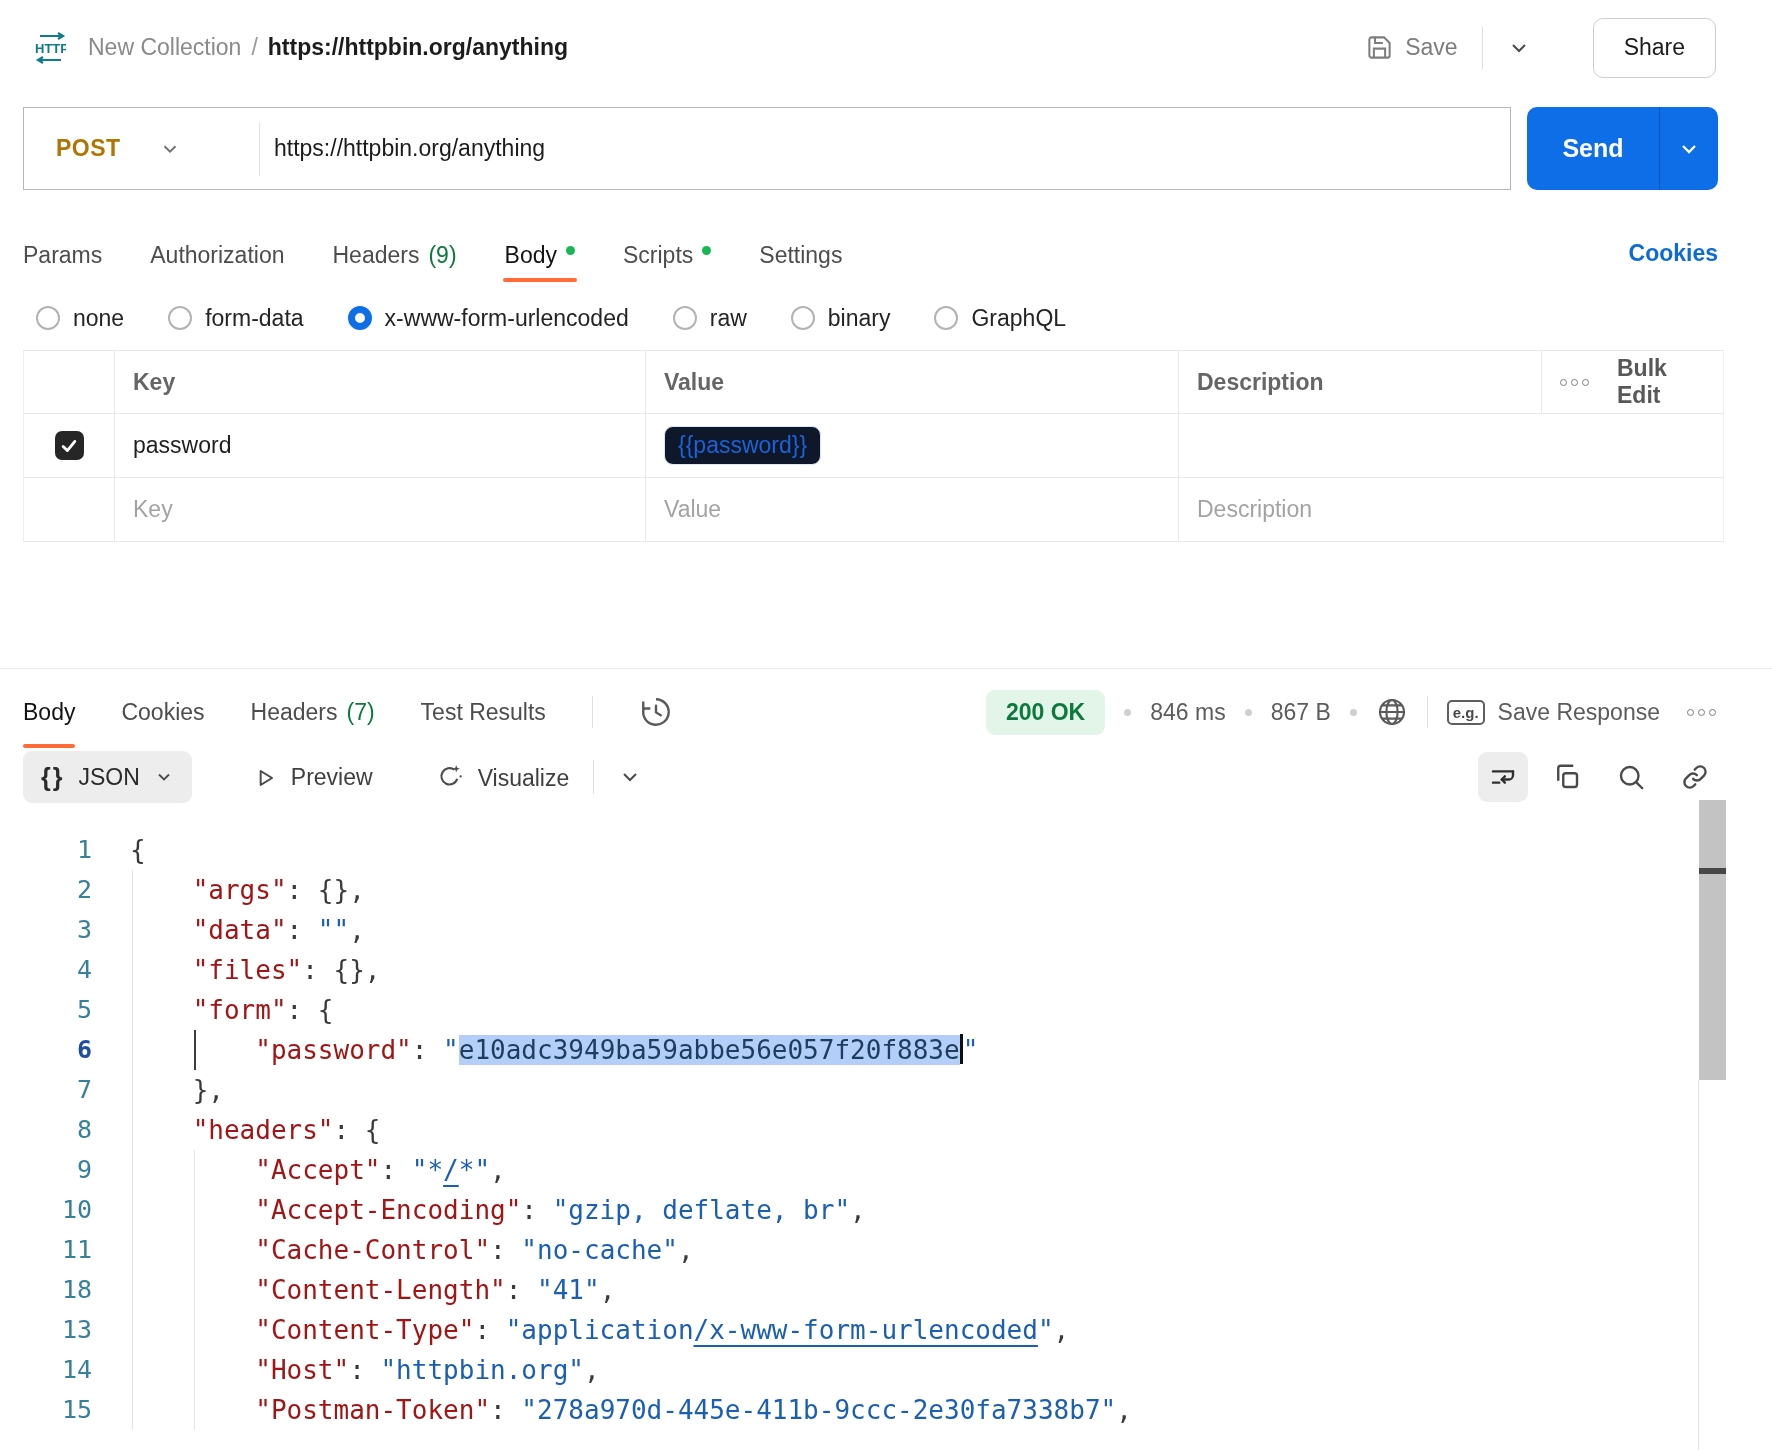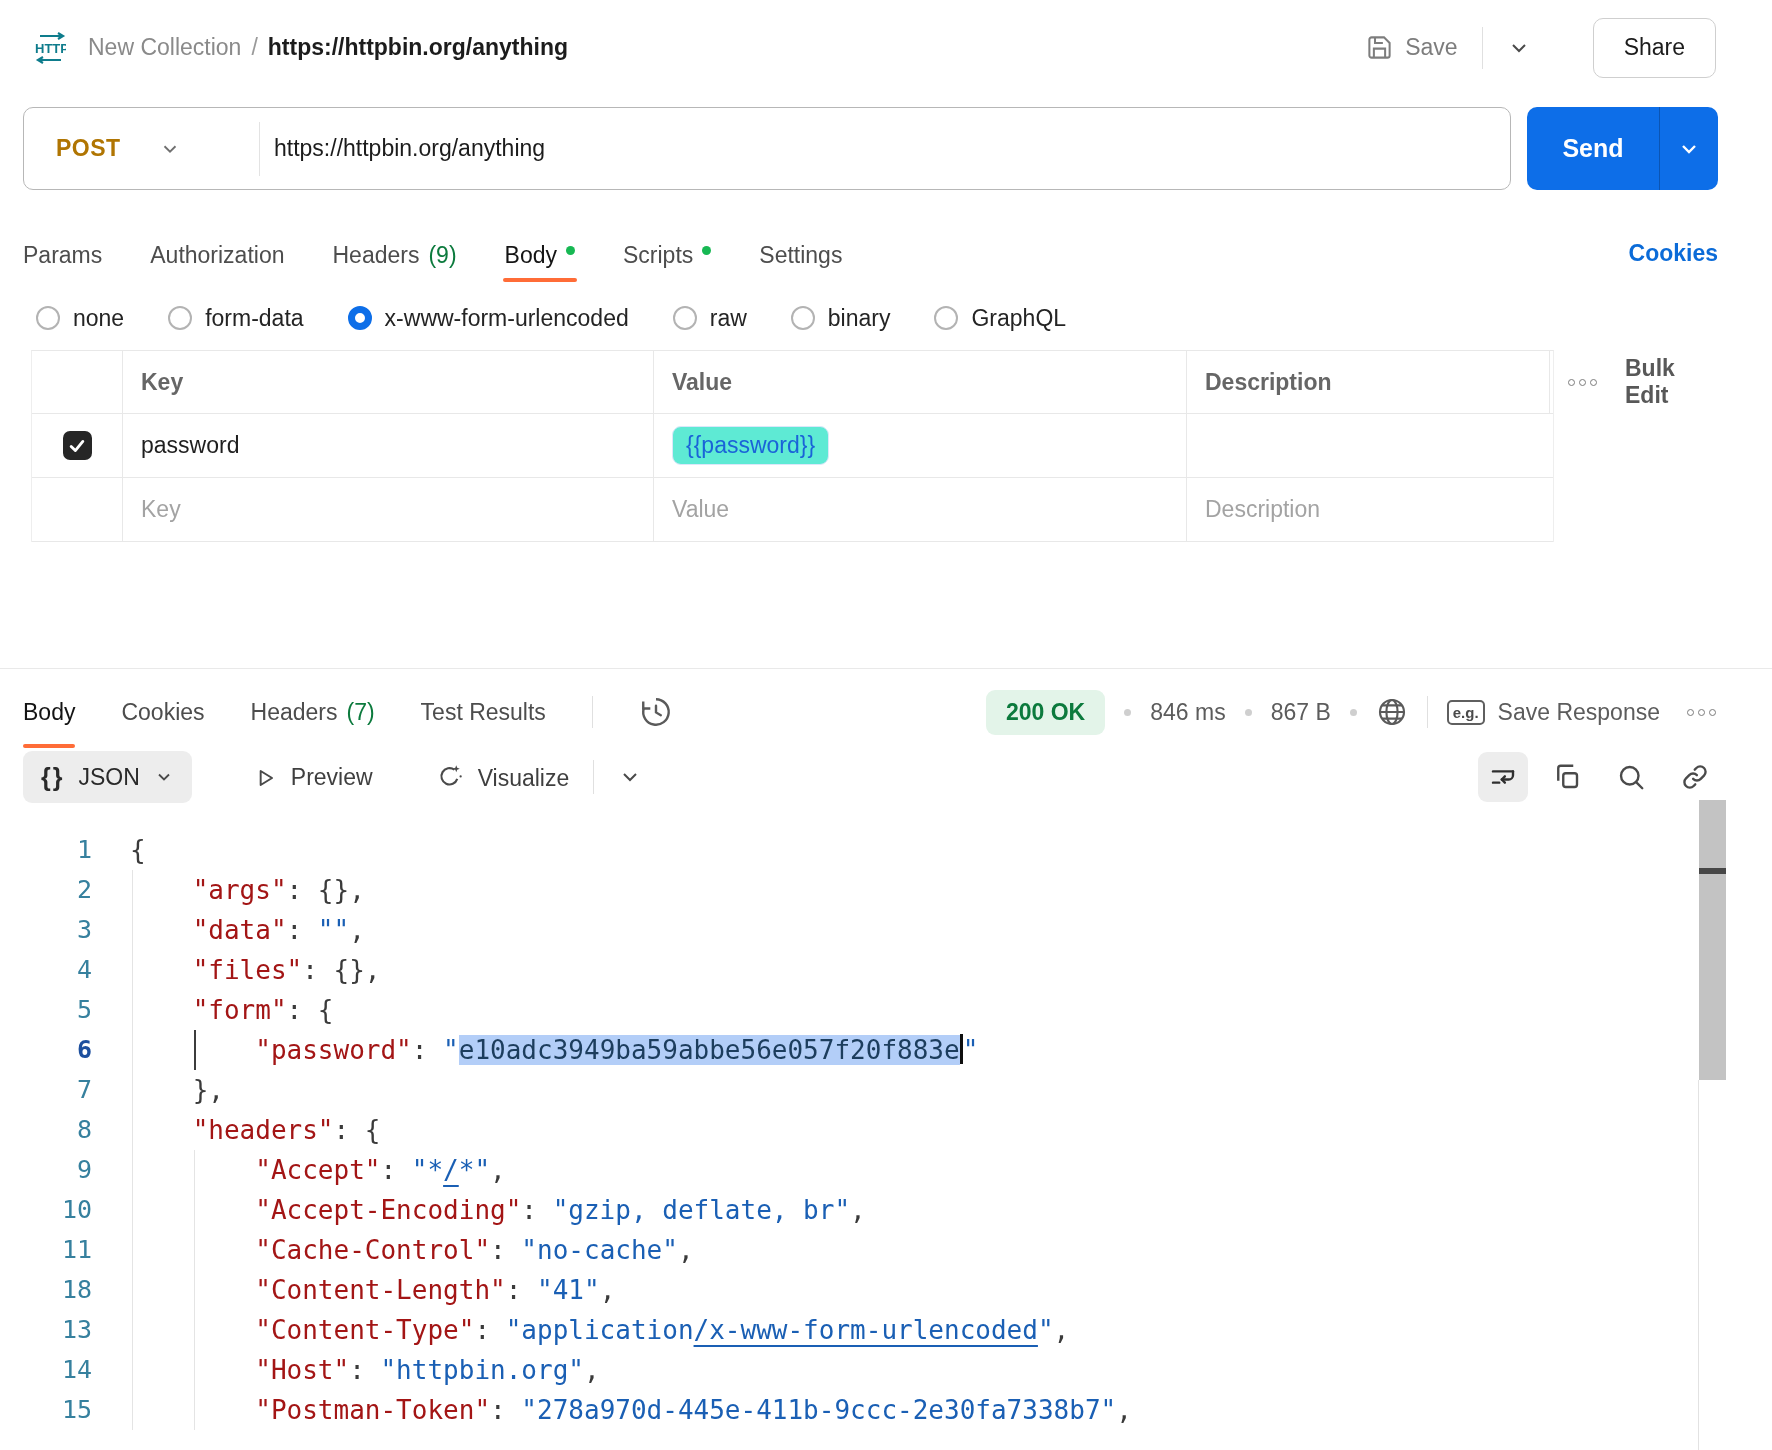--- a/index.html
+++ b/index.html
@@ -15,21 +15,21 @@
   .crumb-sep { color:#9a9a9a; font-size:23px; margin:0 10px; }
   .crumb-title { color:#1c1c1c; font-size:23px; font-weight:700; }
   .hdr-right { right:56px; top:0; height:95px; gap:24px; }
   .save-btn { gap:12px; color:#7d7d7d; font-size:23px; }
   .vdiv { width:1px; height:42px; background:#e0e0e0; }
   .share-btn { border:1px solid #cfcfcf; border-radius:10px; height:60px; padding:0 30px; font-size:23px; color:#1c1c1c; display:flex; align-items:center; }
   .icon { display:inline-flex; align-items:center; justify-content:center; }
   .icon svg { display:block; }
 
   
-  .url-box { left:23px; top:107px; width:1488px; height:83px; border:1.5px solid #b7b7b7; border-radius:10px; display:flex; align-items:center; }
+  .url-box { left:23px; top:107px; width:1488px; height:83px; border:1.5px solid #b7b7b7; border-radius:0; display:flex; align-items:center; }
   .method { width:235px; height:100%; display:flex; align-items:center; padding-left:32px; gap:38px; }
   .method-label { color:#b07502; font-size:23px; font-weight:700; letter-spacing:.5px; }
   .method-div { width:1px; height:54px; background:#e3e3e3; }
   .url-text { font-size:23px; color:#1c1c1c; padding-left:14px; }
   .send-btn { left:1527px; top:107px; width:191px; height:83px; background:#0d6ee8; border-radius:10px; display:flex; }
   .send-main { width:132px; display:flex; align-items:center; justify-content:center; color:#fff; font-size:25px; font-weight:700; }
   .send-arrow { width:59px; border-left:1px solid rgba(0,0,0,.22); display:flex; align-items:center; justify-content:center; }
 
   
   .tabs { left:23px; top:228px; height:54px; gap:48px; }
@@ -40,29 +40,29 @@
   .gdot { width:9px; height:9px; border-radius:50%; background:#17b853; margin-top:-10px; }
   .cookies { right:54px; top:240px; color:#0b6bd8; font-size:23px; font-weight:600; }
 
   
   .radios { left:36px; top:300px; height:36px; gap:44px; }
   .radio-item { display:flex; align-items:center; gap:13px; font-size:23px; color:#242424; }
   .rdot { width:24px; height:24px; border-radius:50%; border:2px solid #b3b3b3; background:#fff; }
   .rdot.on { border:7.5px solid #0d6ee8; }
 
   
-  .ptable { left:23px; top:350px; width:1523px; border-top:1px solid #e8e8e8; border-left:1px solid #eee; border-right:1px solid #eee; font-size:23px;margin-left:8px; }
+  .ptable { left:23px; top:350px; width:1701px; border-top:1px solid #e8e8e8; border-left:1px solid #eee; border-right:1px solid #eee; font-size:23px; }
   .trow { display:grid; border-bottom:1px solid #e8e8e8; }
   .trow.head { grid-template-columns:90px 531px 533px 363px 183px; height:63px; color:#666; font-weight:600; }
   .trow.body { grid-template-columns:90px 531px 533px 546px; height:64px; color:#1f1f1f; }
   .tcell { display:flex; align-items:center; padding:0 18px; border-left:1px solid #e8e8e8; overflow:hidden; }
   .tcell:first-child { border-left:none; justify-content:center; }
   .ph { color:#a3a3a3; }
   .chk { width:29px; height:29px; background:#262626; border-radius:7px; display:flex; align-items:center; justify-content:center; }
-  .var-pill { background:#5eead4; border:1px solid #dbe7fa; border-radius:9px; padding:5px 13px; color:#1a63d8; }
+  .var-pill { background:#0f172a; border:1px solid #dbe7fa; border-radius:9px; padding:5px 13px; color:#1a63d8; }
   .bulk { gap:28px; color:#585858; }
   .ooo { display:inline-flex; gap:4px; }
   .ooo i { width:7px; height:7px; border:1.6px solid #7c7c7c; border-radius:50%; display:block; }
 
   
   .sec-div { left:0; top:668px; width:1772px; height:1px; background:#e9e9e9; }
   .rtabs { left:23px; top:676px; height:72px; gap:46px; }
   .rtab { position:relative; height:72px; display:flex; align-items:center; gap:9px; font-size:23px; color:#4d4d4d; }
   .rtab.active { color:#141414; font-weight:500; }
   .rtab.active .underline { position:absolute; left:0; right:0; bottom:0; height:4px; background:#ff6c37; border-radius:2px; }

